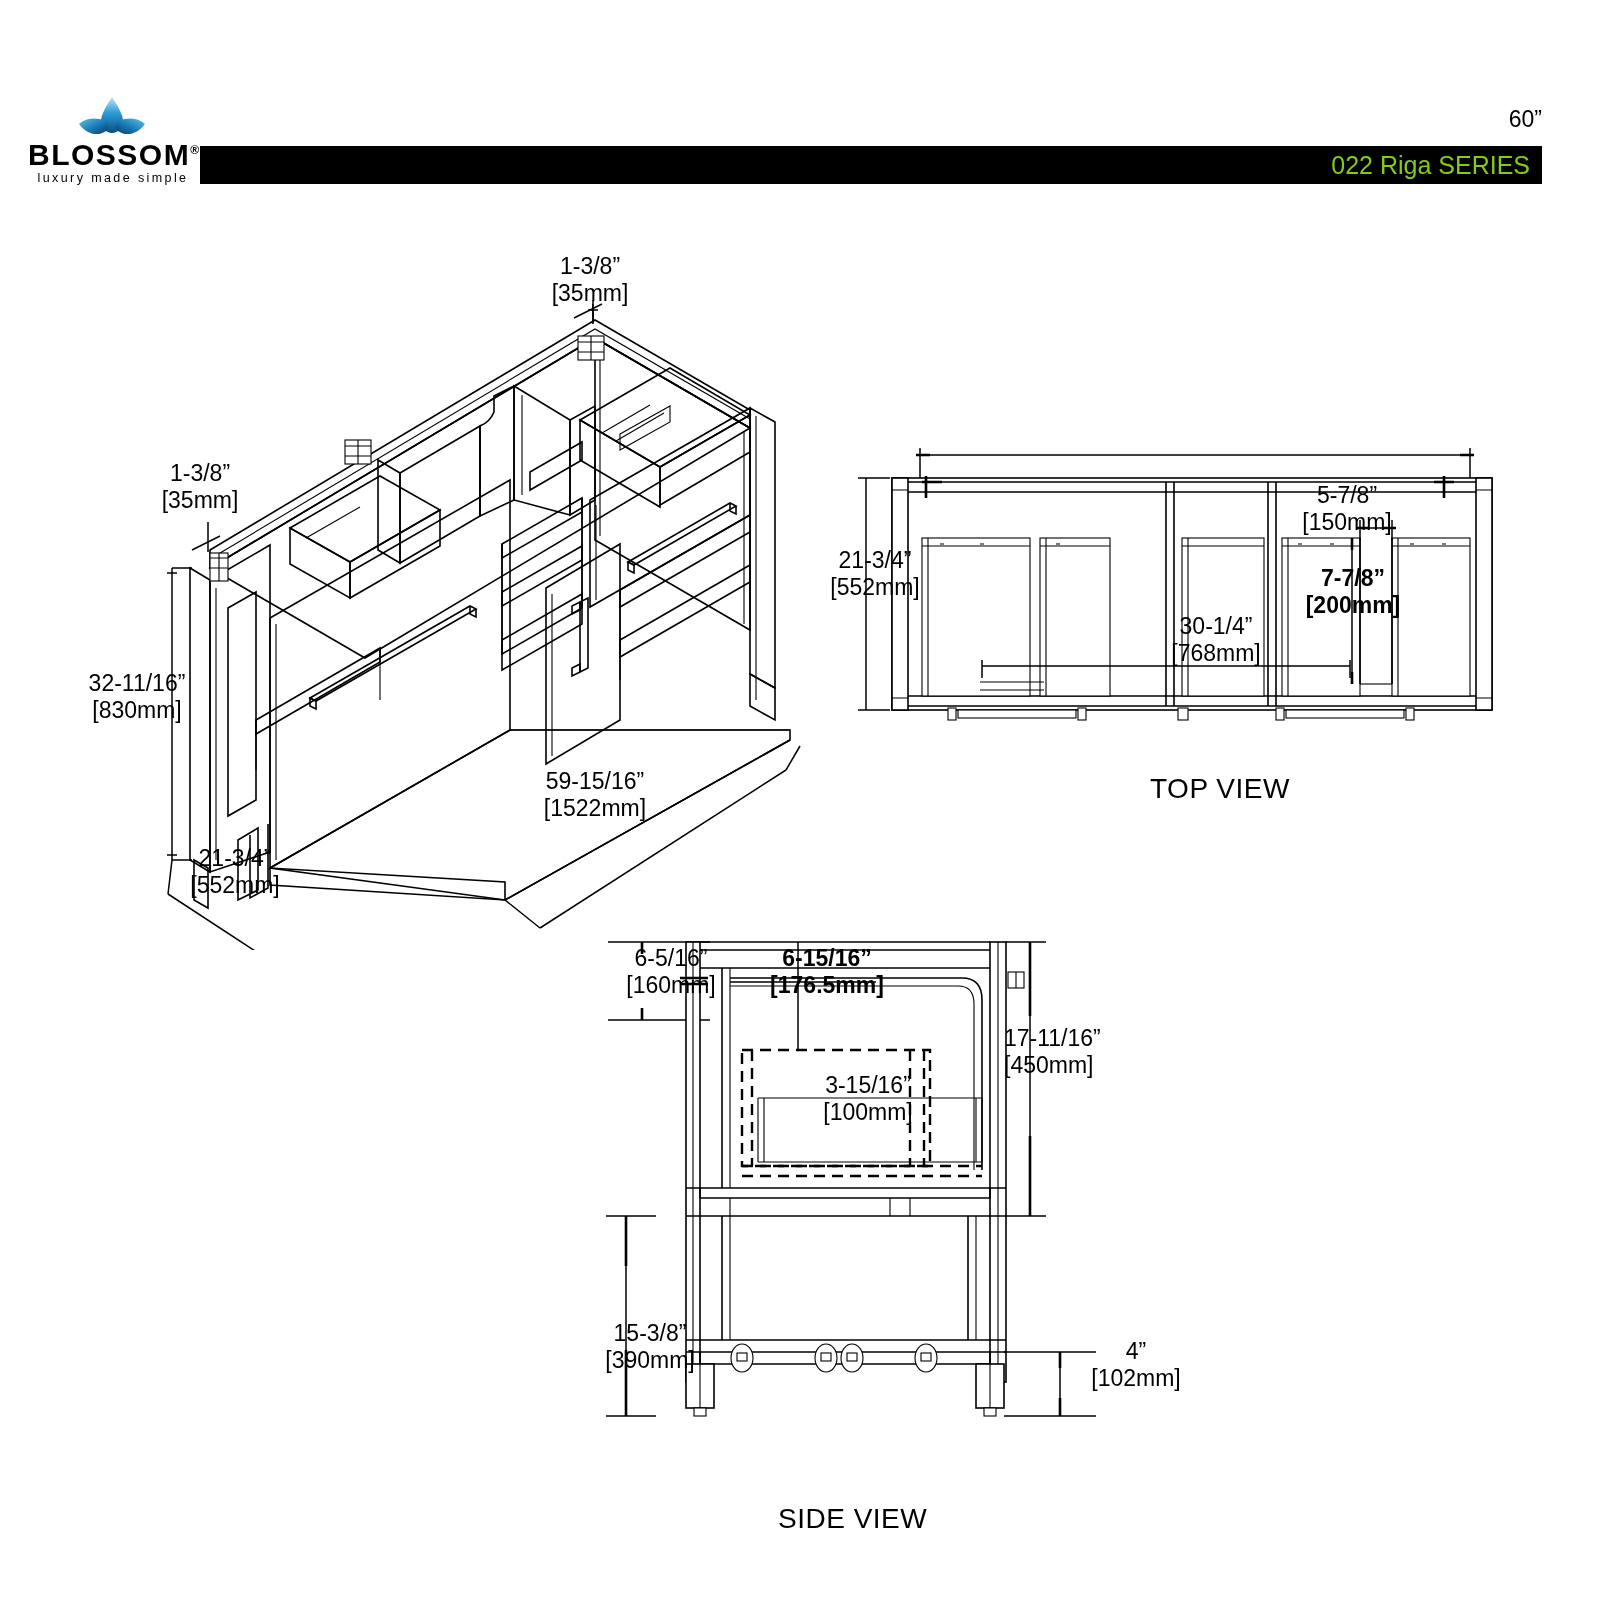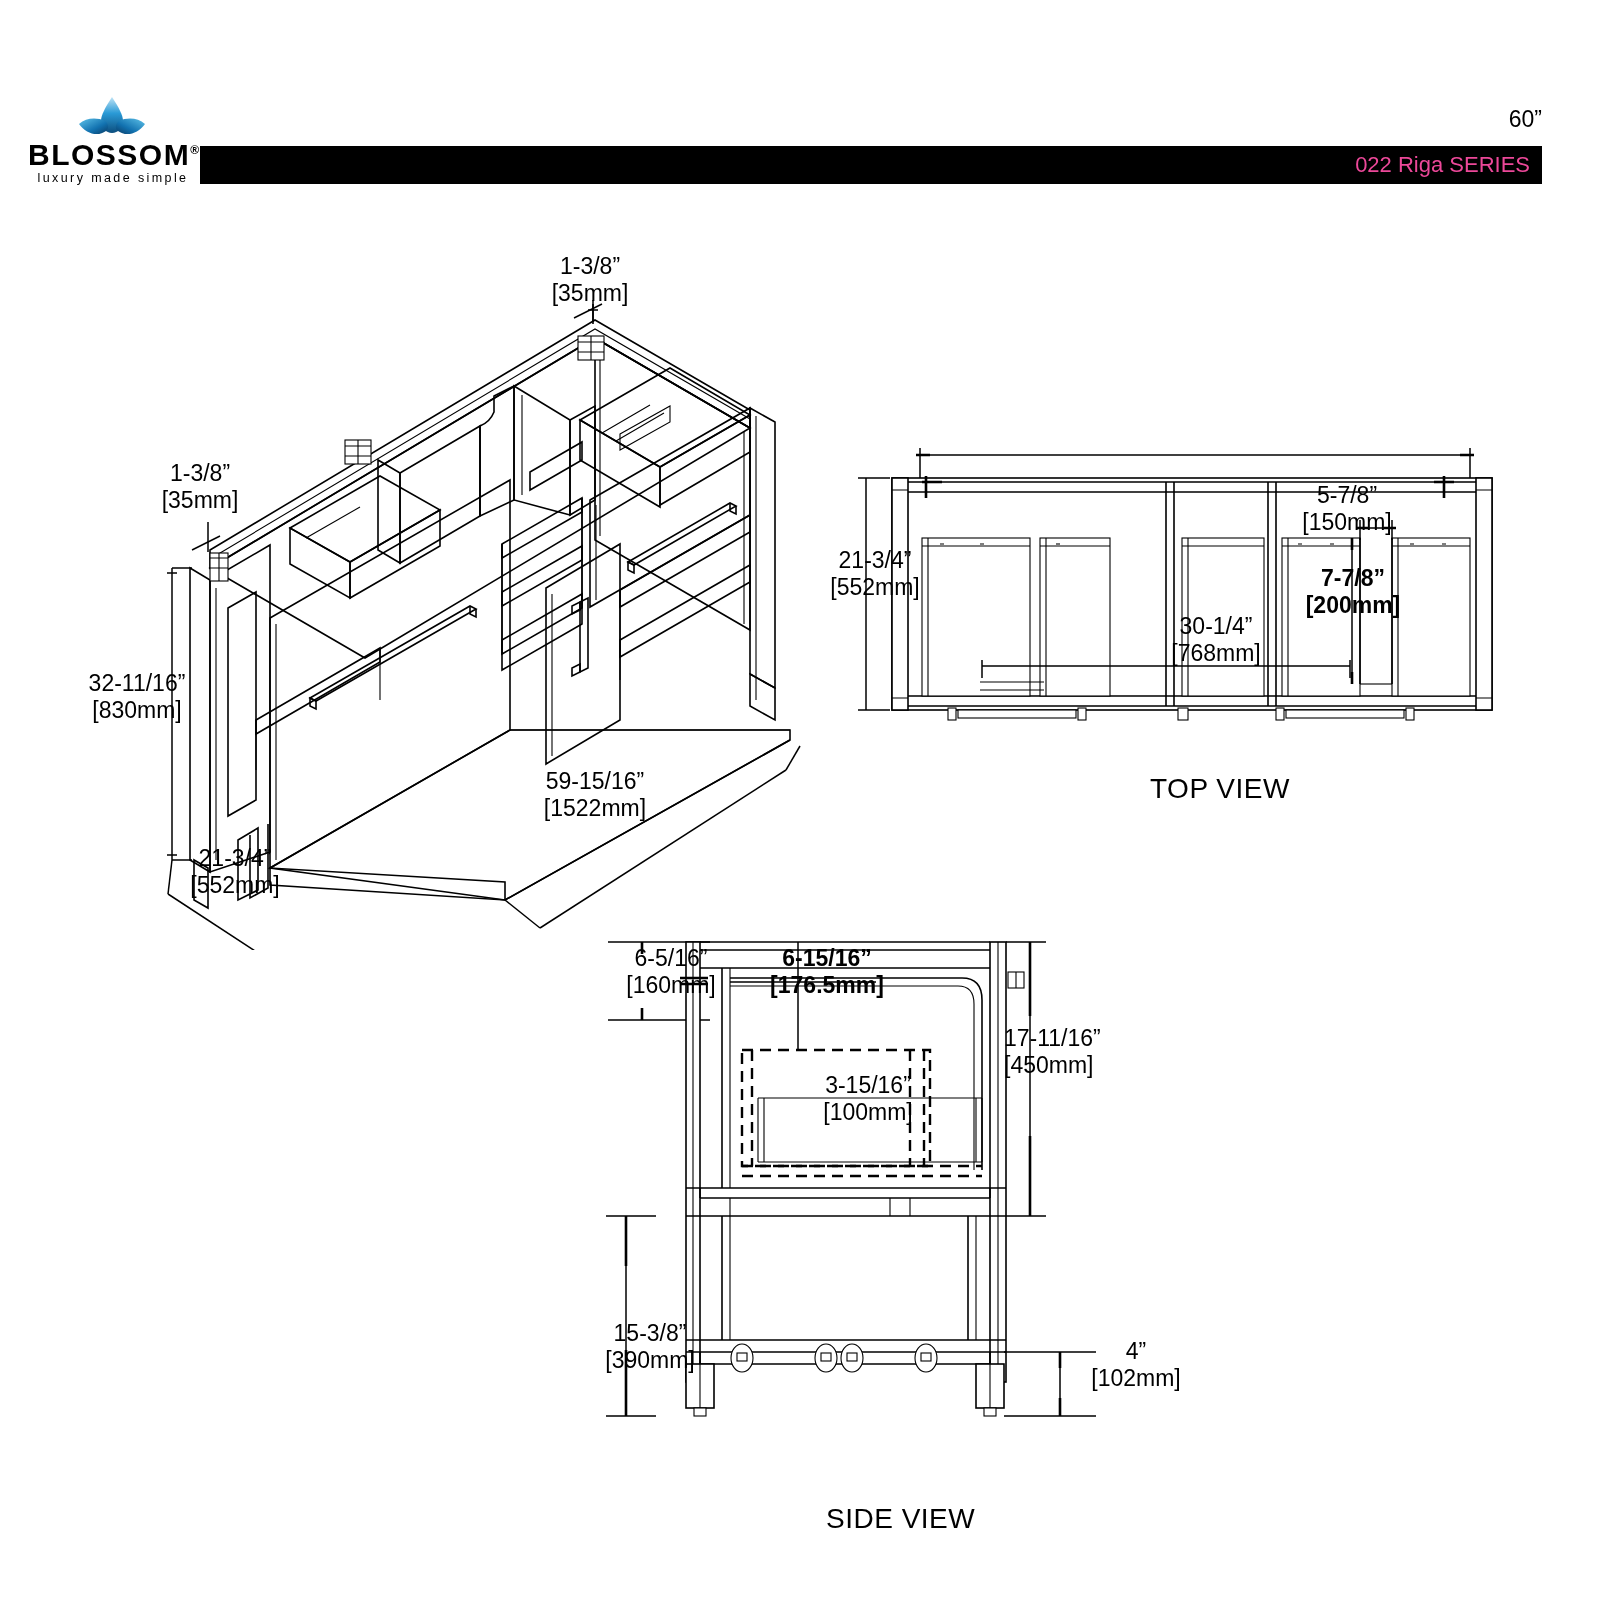--- a/index.html
+++ b/index.html
@@ -81,22 +81,22 @@
     top: 146px;
     width: 1342px;
     height: 38px;
     background: #000000;
   }
   .title-bar span {
     position: absolute;
     right: 12px;
     top: 50%;
     transform: translateY(-50%);
-    color: #ec4899;
-    font-size: 22px;
+    color: #84cc16;
+    font-size: 25px;
     line-height: 1;
     white-space: nowrap;
   }
 
   
   .dim {
     position: absolute;
     font-size: 23px;
     line-height: 1.17;
     white-space: nowrap;
@@ -499,15 +499,15 @@
   </div>
   <div class="dim" style="left:570px; top:1320px; width:160px;">
     <div>15-3/8”</div>
     <div>[390mm]</div>
   </div>
   <div class="dim" style="left:1066px; top:1338px; width:140px;">
     <div>4”</div>
     <div>[102mm]</div>
   </div>
 
-  <div class="view-title" style="left:778px; top:1505px;margin-left:48px;">SIDE VIEW</div>
+  <div class="view-title" style="left:778px; top:1505px;">SIDE VIEW</div>
 
 </div>
 
 </body></html>

